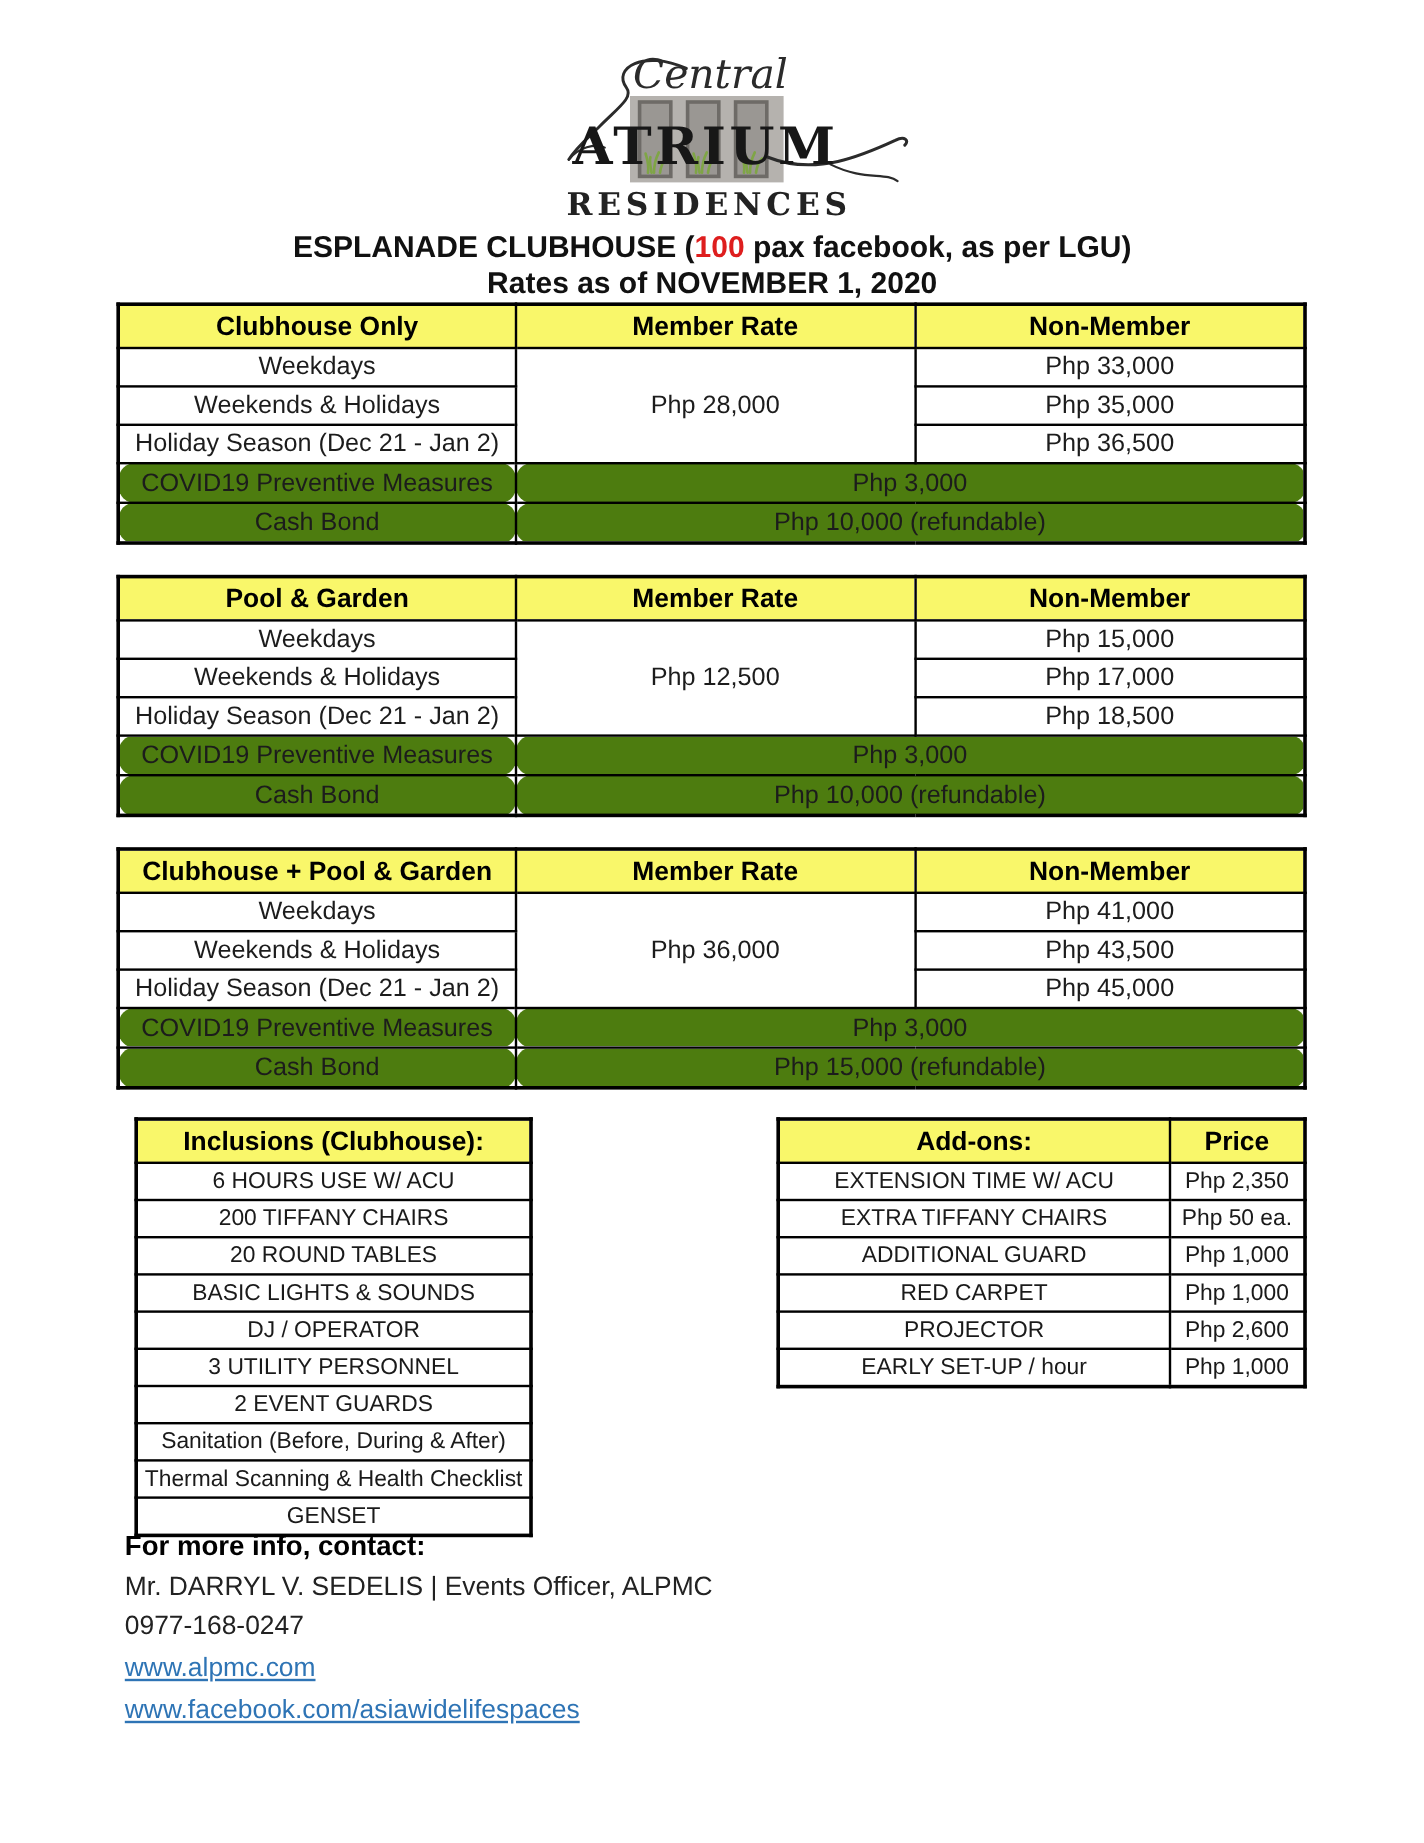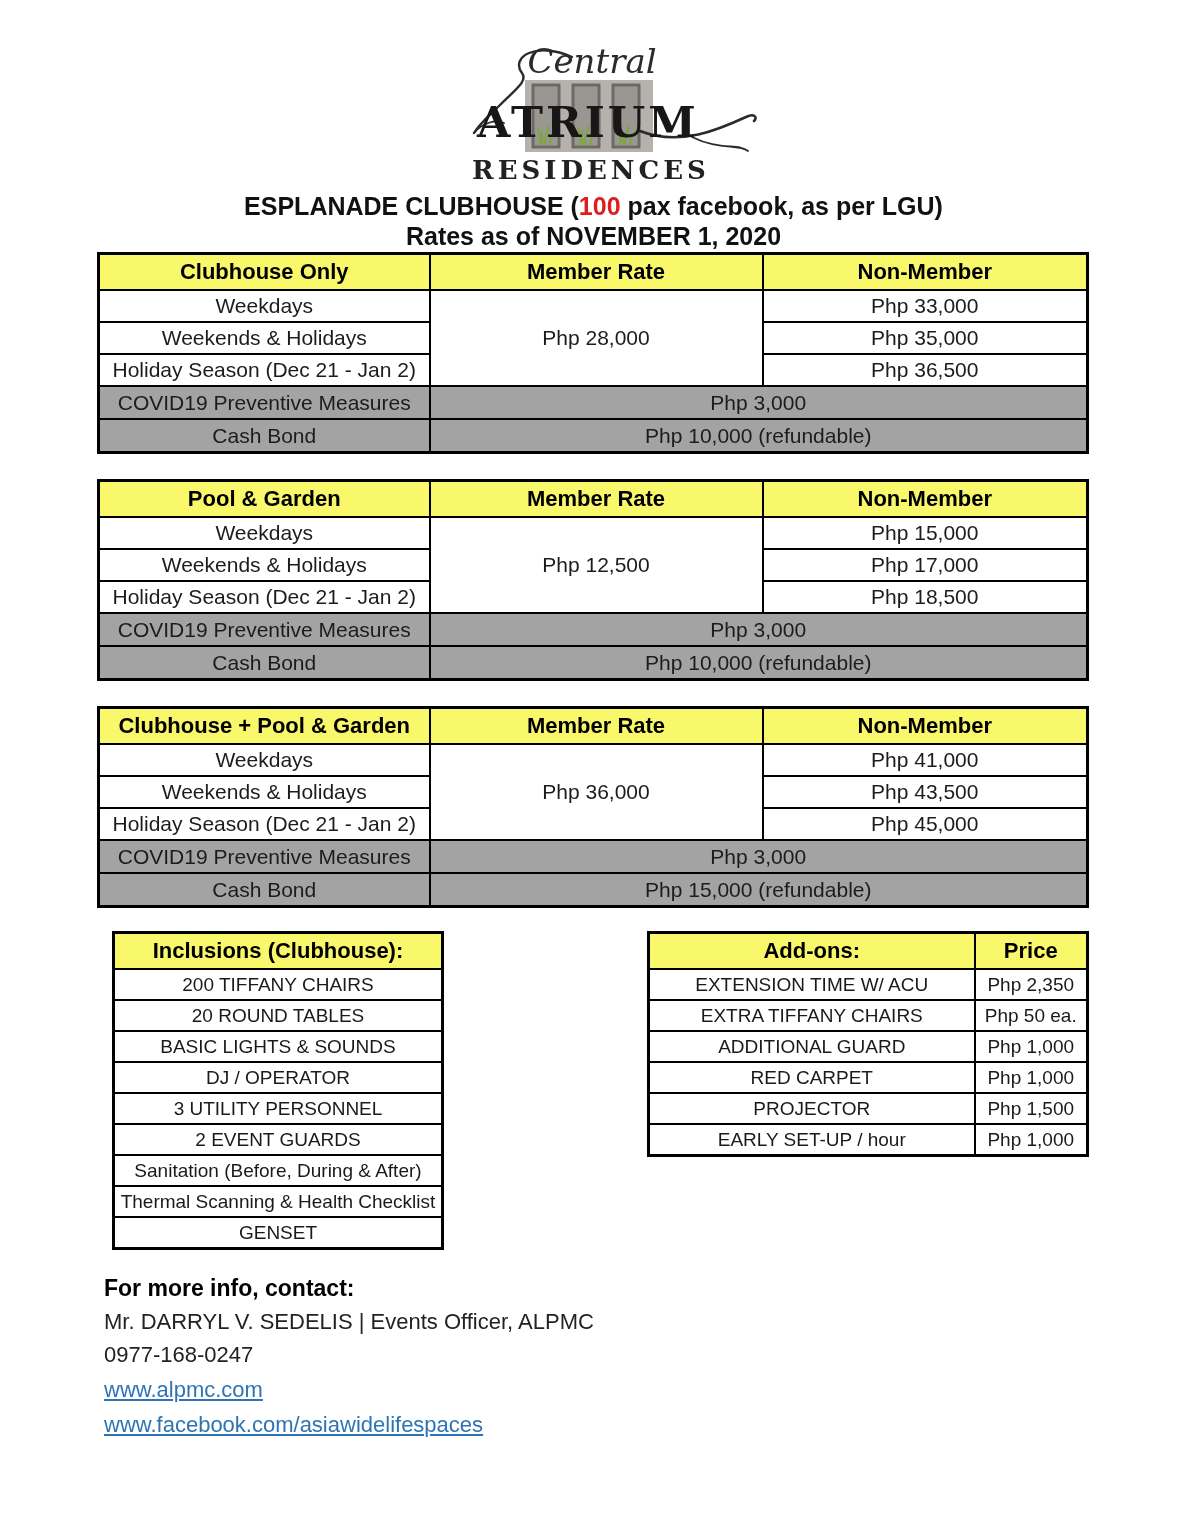--- a/index.html
+++ b/index.html
@@ -24,21 +24,21 @@
   
   table { border-collapse:collapse; position:absolute; table-layout:fixed;
           background:#fff; }
   th, td { border:2px solid #000; text-align:center; vertical-align:middle;
            padding:0 4px; overflow:hidden; white-space:nowrap; }
   table { border:3px solid #000; }
   th { background:#f9f76a; font-weight:bold; font-size:22px; height:34px; color:#000; }
 
   .rate-table { left:97px; width:989px; }
   .rate-table td { font-size:21px; height:30px; color:#1c1c1c; }
-  .rate-table tr.gray td { background:#a3a3a3; height:31px; }
+  .rate-table tr.gray td { background:#4d7c0f; height:31px;border-radius:13px; }
 
   .inclusions { left:112px; top:920px; width:332px; }
   .inclusions td { font-size:19px; height:29px; }
 
   .addons { left:647px; top:920px; width:439px; }
   .addons td { font-size:19px; height:29px; }
 
   
   .contact { position:absolute; left:104px; top:1261px; font-size:22px;
              line-height:33px; color:#222; }
@@ -206,20 +206,23 @@
     </tr>
   </tbody>
     </table>
 
   <table class="inclusions">
     <tbody>
         <tr>
           <th>Inclusions (Clubhouse):</th>
         </tr>
     <tr>
+          <td>6 HOURS USE W/ ACU</td>
+        </tr>
+    <tr>
           <td>200 TIFFANY CHAIRS</td>
         </tr>
     <tr>
           <td>20 ROUND TABLES</td>
         </tr>
     <tr>
           <td>BASIC LIGHTS &amp; SOUNDS</td>
         </tr>
     <tr>
           <td>DJ / OPERATOR</td>
@@ -263,21 +266,21 @@
     <tr>
       <td>ADDITIONAL GUARD</td>
       <td>Php 1,000</td>
     </tr>
     <tr>
       <td>RED CARPET</td>
       <td>Php 1,000</td>
     </tr>
     <tr>
       <td>PROJECTOR</td>
-      <td>Php 1,500</td>
+      <td>Php 2,600</td>
     </tr>
     <tr>
       <td>EARLY SET-UP / hour</td>
       <td>Php 1,000</td>
     </tr>
   </tbody>
     </table>
 
   <div class="contact">
     <span class="row head">For more info, contact:</span>

